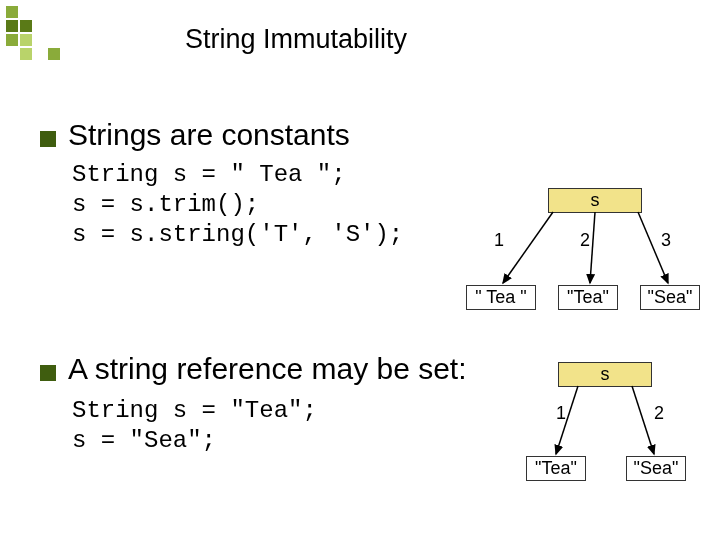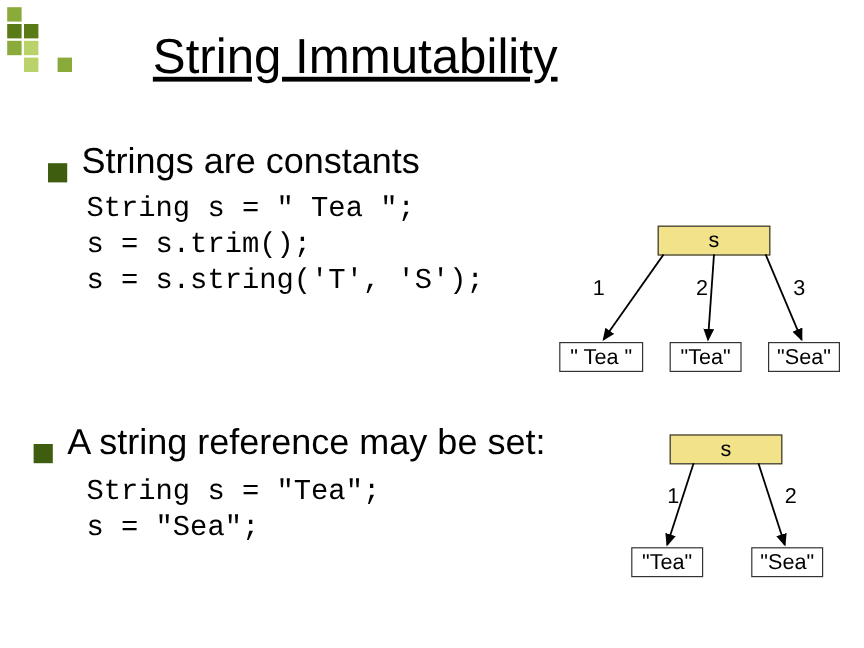--- a/index.html
+++ b/index.html
@@ -24,28 +24,27 @@
   .g1 { background: #5a7a17; }
   .g2 { background: #8aab3a; }
   .g3 { background: #b9d36a; }
   .g0 { background: transparent; }
 
   .title {
     position: absolute;
     top: 24px;
     left: 0; width: 592px;
     text-align: center;
-    font-size: 41px;
+    font-size: 27px;
     font-weight: 400;
-    text-decoration: underline;
   }
   .bullet-row {
     position: absolute;
     display: flex;
-    align-items: flex-end;
+    align-items: center;
     gap: 12px;
   }
   .bullet-sq {
     width: 16px; height: 16px;
     background: #3f5d0f;
     margin-top: 8px;
     flex: 0 0 auto;
   }
   .bullet-text {
     font-size: 30px;
@@ -84,21 +83,21 @@
 
   .sbox1 { top: 188px; left: 548px; width: 94px; }
   .n1a { top: 230px; left: 494px; }
   .n2a { top: 230px; left: 580px; }
   .n3a { top: 230px; left: 661px; }
 
   .vb1a { top: 285px; left: 466px; width: 70px; }
   .vb2a { top: 285px; left: 558px; width: 60px; }
   .vb3a { top: 285px; left: 640px; width: 60px; }
 
-  .b2 { top: 352px; left: 28px; }
+  .b2 { top: 352px; left: 40px; }
   .code2 { position: absolute; top: 396px; left: 72px; }
 
   .sbox2 { top: 362px; left: 558px; width: 94px; }
   .n1b { top: 403px; left: 556px; }
   .n2b { top: 403px; left: 654px; }
   .vb1b { top: 456px; left: 526px; width: 60px; }
   .vb2b { top: 456px; left: 626px; width: 60px; }
 </style>
 </head>
 <body>

